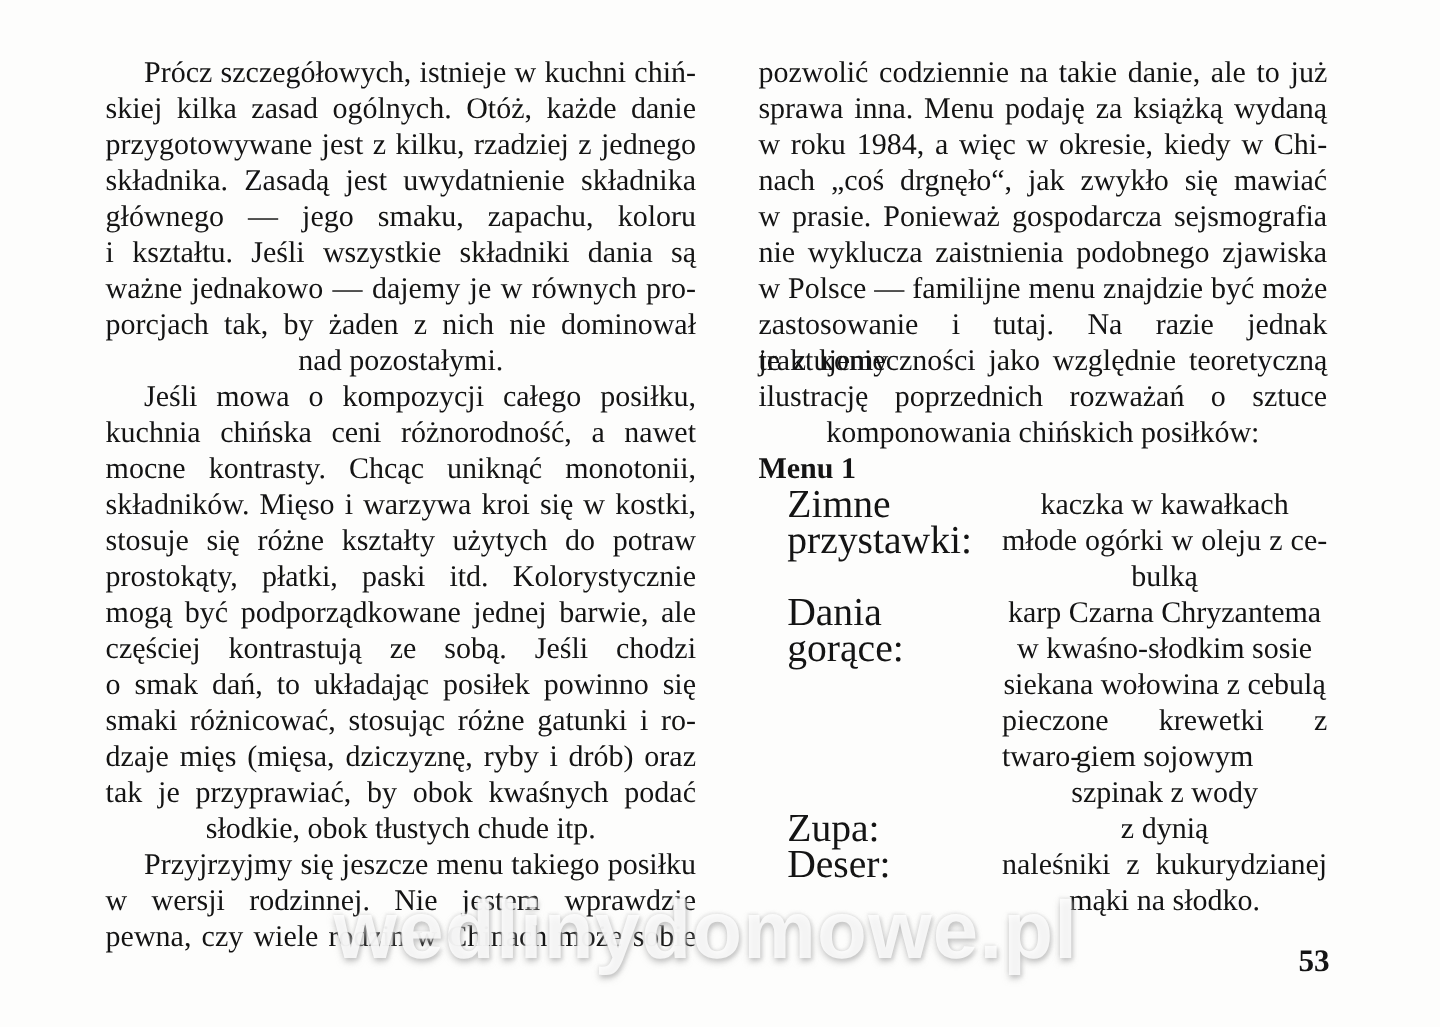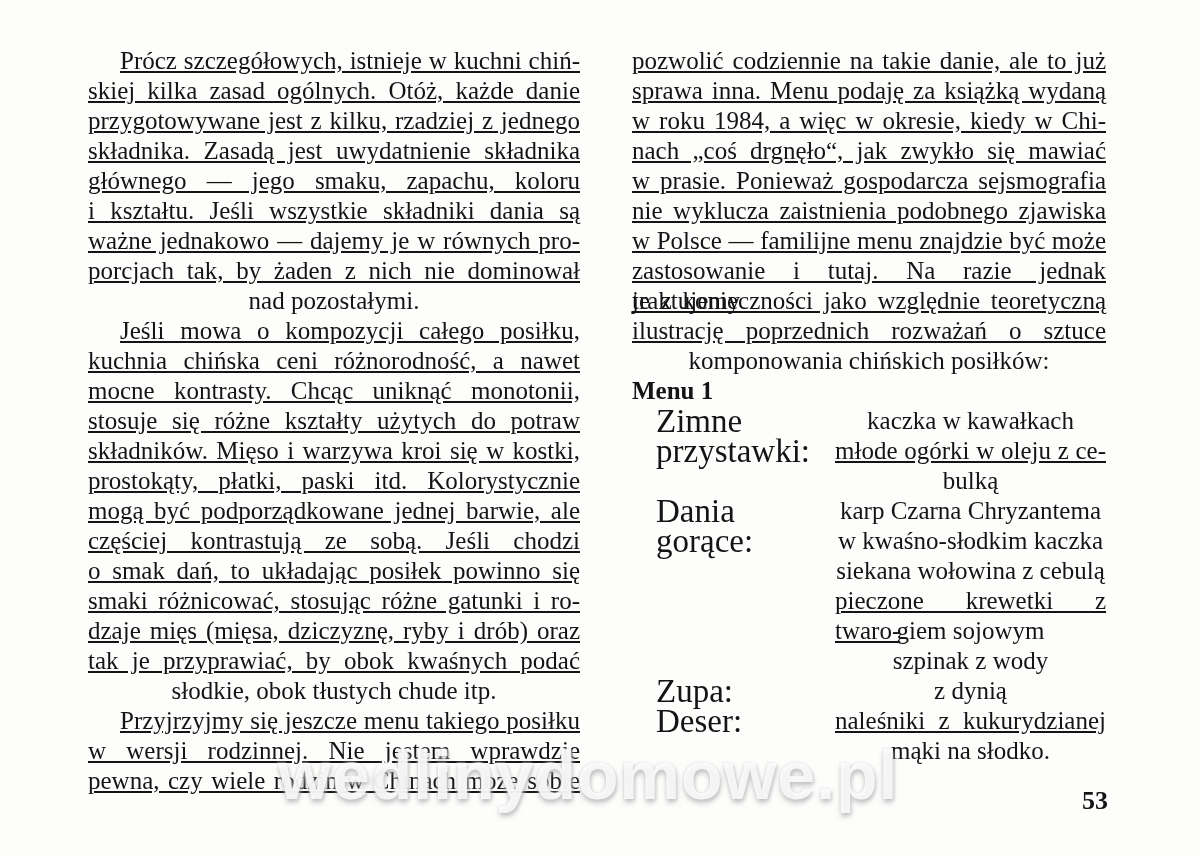--- a/index.html
+++ b/index.html
@@ -33,21 +33,20 @@
     line-height: 30px;
     height: 30px;
     white-space: nowrap;
     overflow: visible;
     text-align: center;
   }
   .line.justify {
     white-space: normal;
     text-align: justify;
     text-align-last: justify;
-    text-decoration: underline;
   }
   .line.indent {
     padding-left: 32px;
   }
   .menu-heading {
     font-size: 25px;
     line-height: 30px;
     height: 30px;
     font-weight: bold;
   }
@@ -99,22 +98,22 @@
       <div class="line justify">przygotowywane jest z kilku, rzadziej z jednego</div>
       <div class="line justify">składnika. Zasadą jest uwydatnienie składnika</div>
       <div class="line justify">głównego — jego smaku, zapachu, koloru</div>
       <div class="line justify">i kształtu. Jeśli wszystkie składniki dania są</div>
       <div class="line justify">ważne jednakowo — dajemy je w równych pro-</div>
       <div class="line justify">porcjach tak, by żaden z nich nie dominował</div>
       <div class="line">nad pozostałymi.</div>
       <div class="line justify indent">Jeśli mowa o kompozycji całego posiłku,</div>
       <div class="line justify">kuchnia chińska ceni różnorodność, a nawet</div>
       <div class="line justify">mocne kontrasty. Chcąc uniknąć monotonii,</div>
+      <div class="line justify">składników. Mięso i warzywa kroi się w kostki,</div>
       <div class="line justify">stosuje się różne kształty użytych do potraw</div>
-      <div class="line justify">składników. Mięso i warzywa kroi się w kostki,</div>
       <div class="line justify">prostokąty, płatki, paski itd. Kolorystycznie</div>
       <div class="line justify">mogą być podporządkowane jednej barwie, ale</div>
       <div class="line justify">częściej kontrastują ze sobą. Jeśli chodzi</div>
       <div class="line justify">o smak dań, to układając posiłek powinno się</div>
       <div class="line justify">smaki różnicować, stosując różne gatunki i ro-</div>
       <div class="line justify">dzaje mięs (mięsa, dziczyznę, ryby i drób) oraz</div>
       <div class="line justify">tak je przyprawiać, by obok kwaśnych podać</div>
       <div class="line">słodkie, obok tłustych chude itp.</div>
       <div class="line justify indent">Przyjrzyjmy się jeszcze menu takiego posiłku</div>
       <div class="line justify">w wersji rodzinnej. Nie jestem wprawdzie</div>
@@ -142,21 +141,21 @@
           <div class="menu-dishes">
             <div class="line">kaczka w kawałkach</div>
             <div class="line justify">młode ogórki w oleju z ce-</div>
             <div class="line">bulką</div>
           </div>
         </div>
         <div class="menu-row">
           <div class="menu-label">Dania gorące:</div>
           <div class="menu-dishes">
             <div class="line">karp Czarna Chryzantema</div>
-            <div class="line">w kwaśno-słodkim kaczka</div>
+            <div class="line">w kwaśno-słodkim sosie</div>
             <div class="line">siekana wołowina z cebulą</div>
             <div class="line justify">pieczone krewetki z twaro-</div>
             <div class="line">giem sojowym</div>
             <div class="line">szpinak z wody</div>
           </div>
         </div>
         <div class="menu-row">
           <div class="menu-label">Zupa:</div>
           <div class="menu-dishes">
             <div class="line">z dynią</div>

